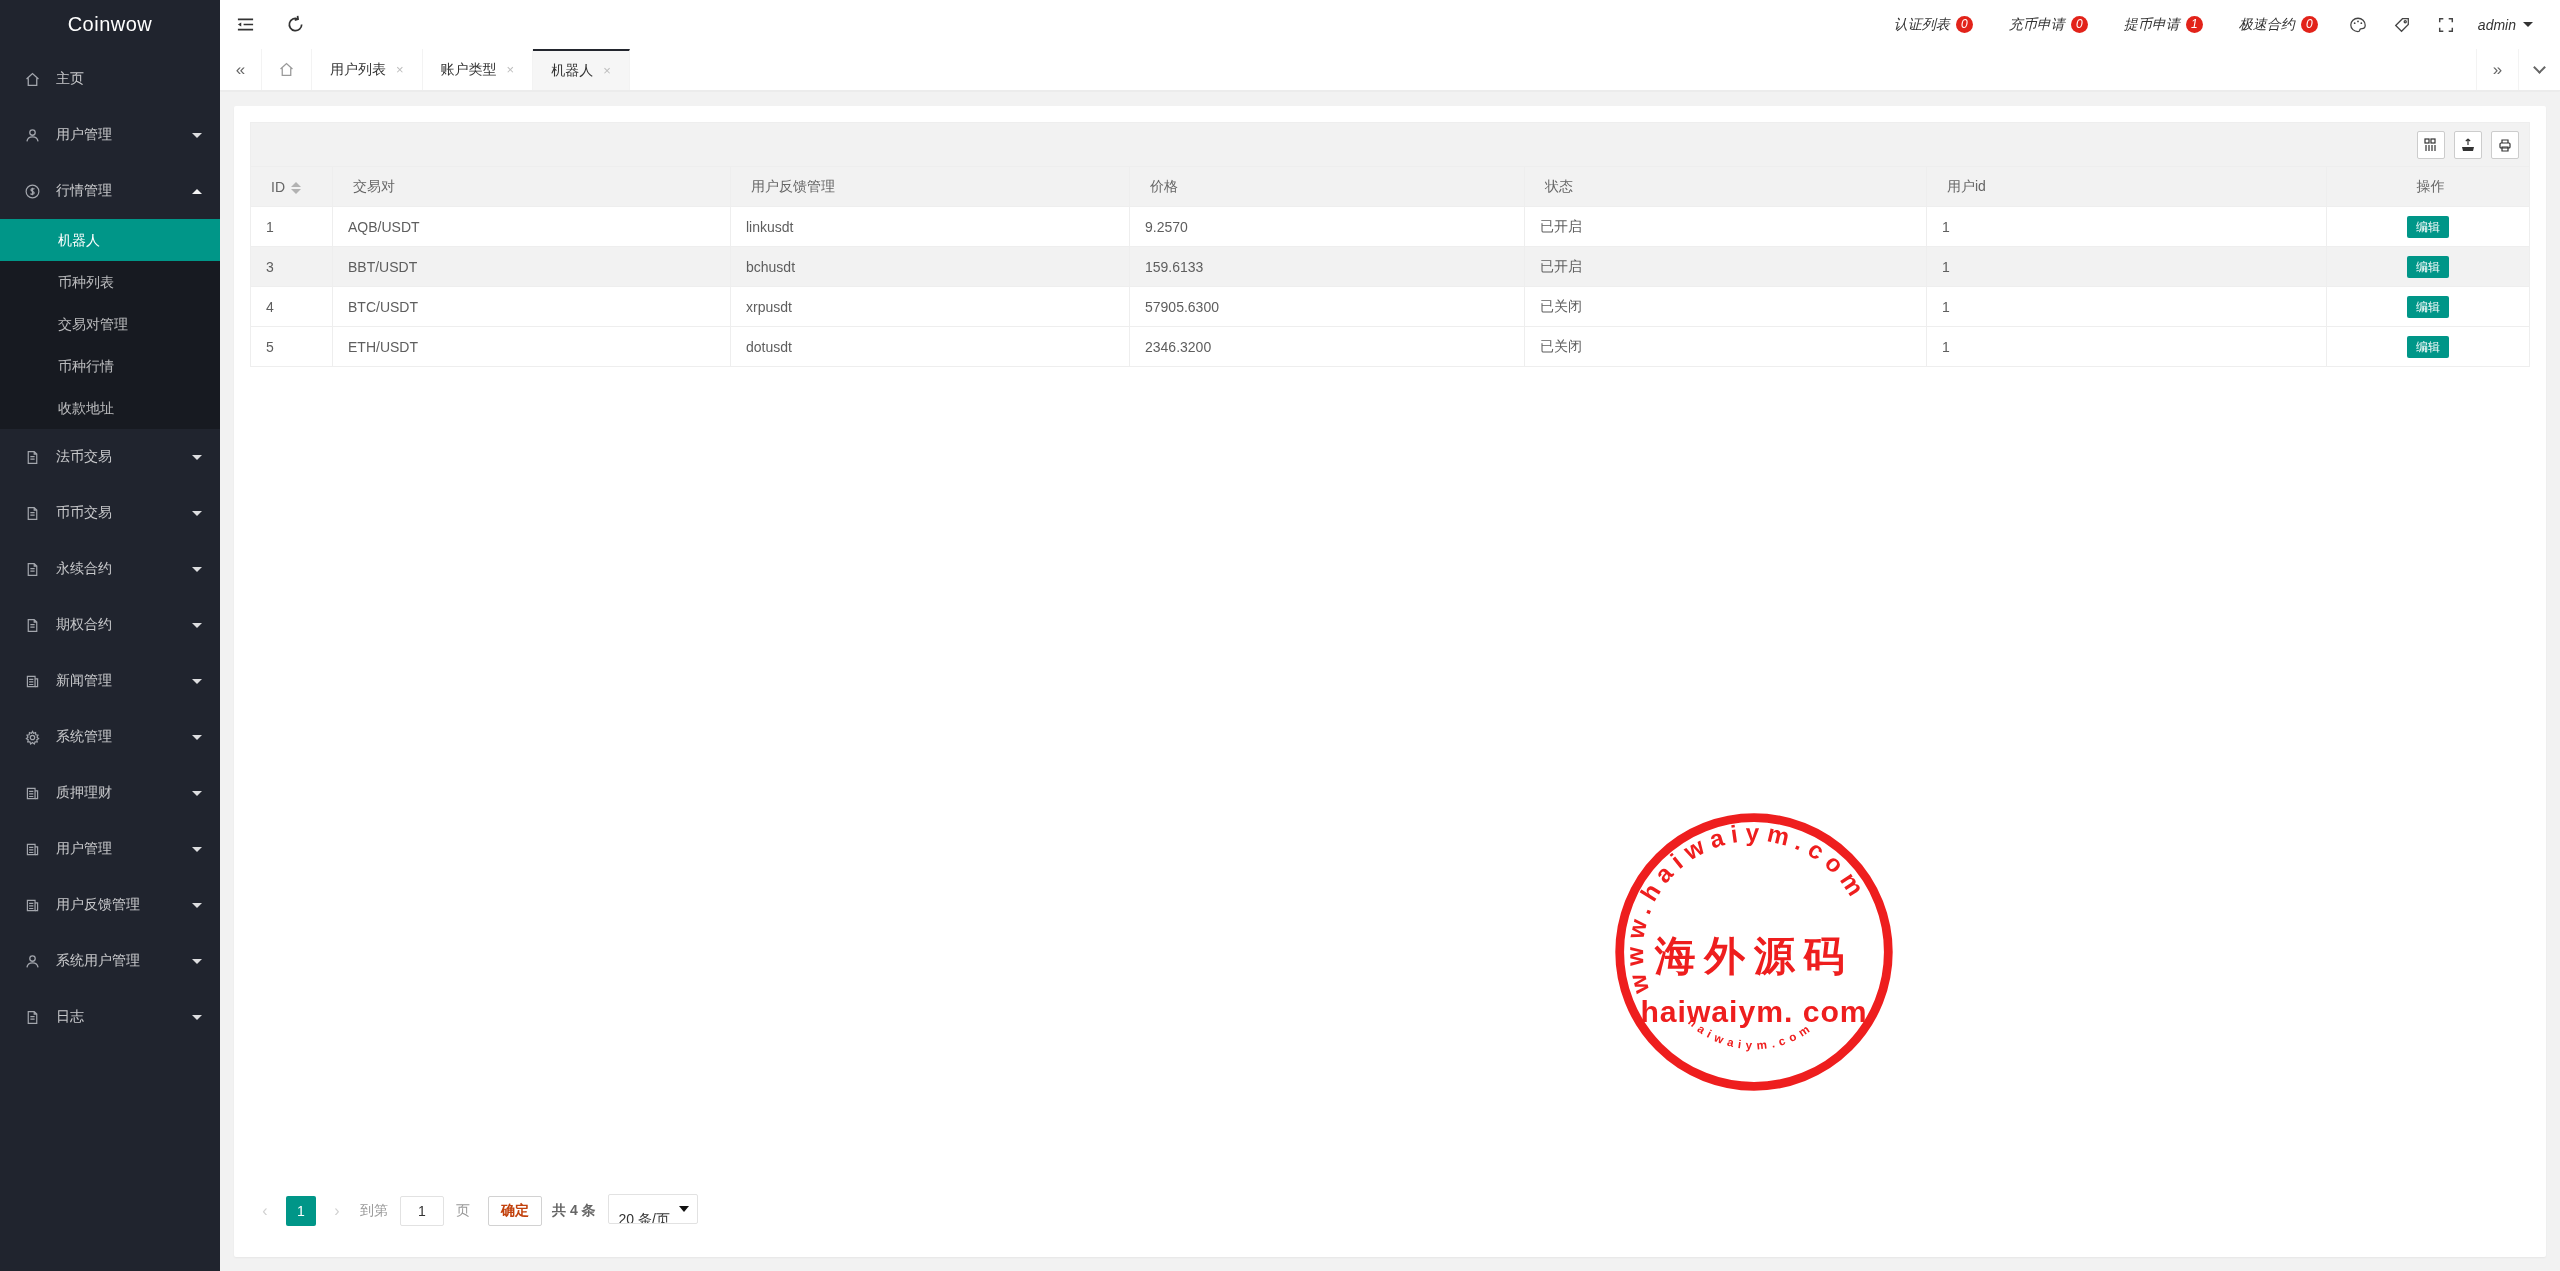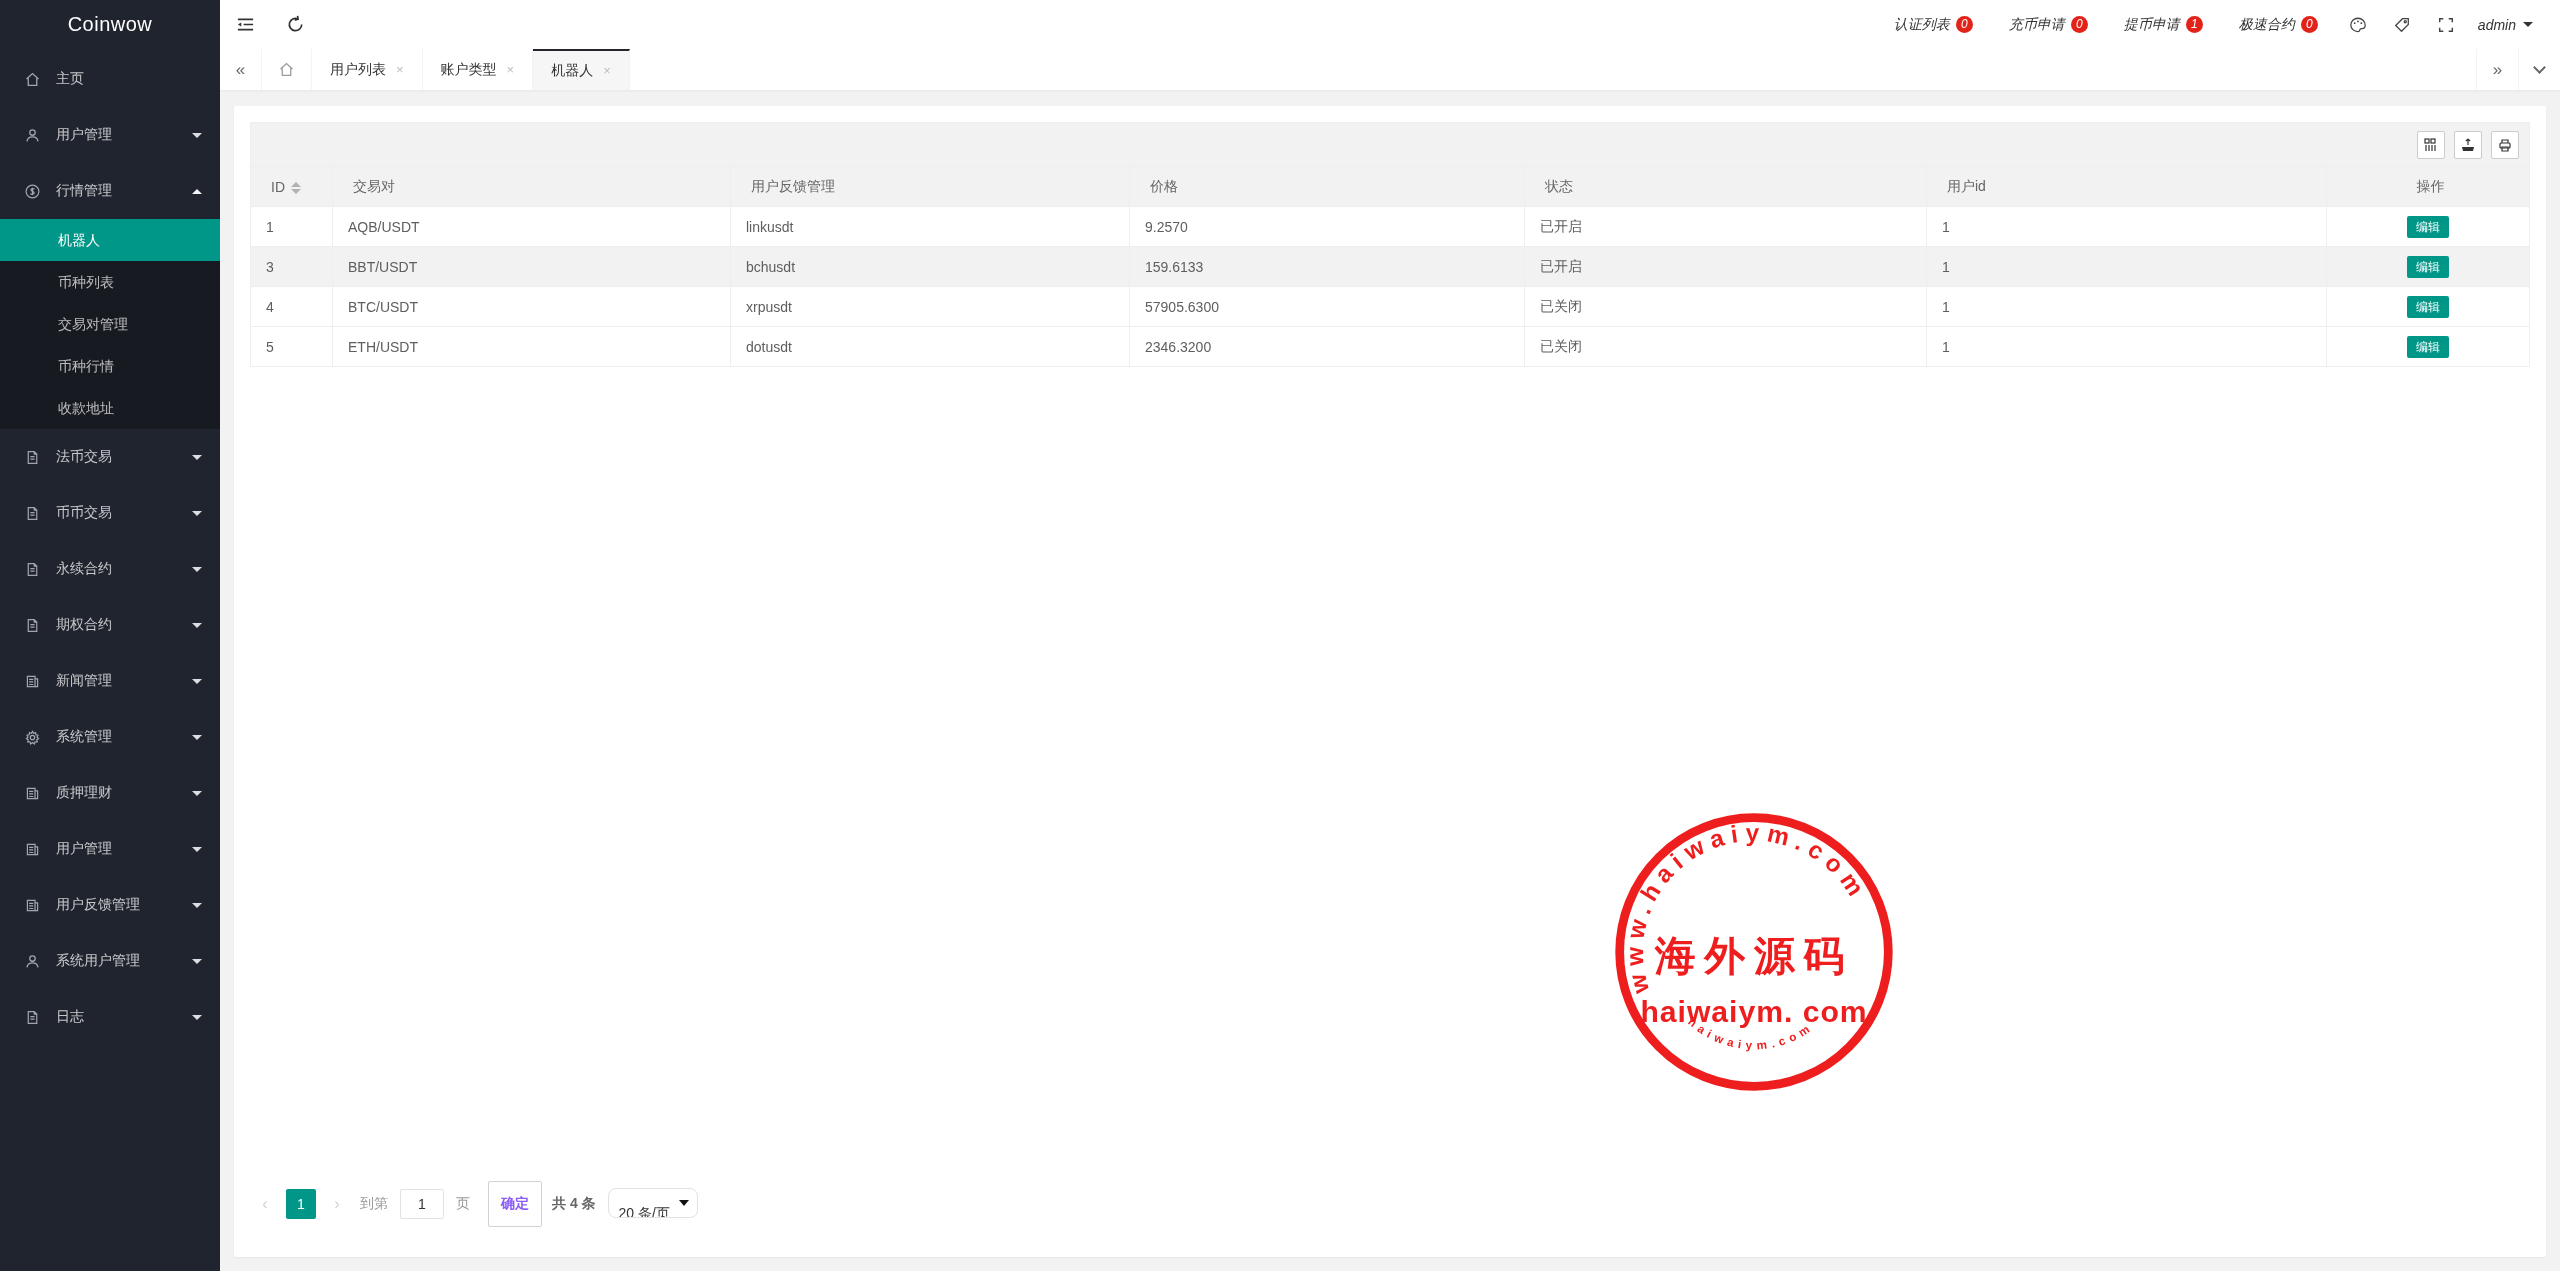--- a/index.html
+++ b/index.html
@@ -72,24 +72,24 @@
   .sort .asc { border-bottom:5px solid #b2b2b2; margin-bottom:2px; }
   .sort .desc{ border-top:5px solid #b2b2b2; }
   .btn-edit { display:inline-block; background:#009688; color:#fff; font-size:12px; line-height:22px; padding:0 9px; border-radius:2px; cursor:pointer; border:none; }
 
   
   .pager { margin-top:auto; display:flex; align-items:center; padding:6px 0 14px 0; color:#666; }
   .pg-arrow { width:30px; height:30px; display:flex; align-items:center; justify-content:center; color:#d2d2d2; font-size:16px; cursor:default; }
   .pg-cur { width:30px; height:30px; line-height:30px; text-align:center; background:#009688; color:#fff; border-radius:2px; margin:0 6px; }
   .pg-txt { color:#999; margin:0 8px; }
   .pg-input { width:44px; height:30px; border:1px solid #e2e2e2; border-radius:2px; text-align:center; color:#333; font-size:14px; margin:0 4px; outline:none; background:#fff; }
-  .pg-btn { height:46px; padding:0 12px; border:1px solid #d2d2d2; border-radius:2px; background:#fff; color:#8b5cf6; font-weight:700; margin:0 10px; cursor:pointer; font-size:14px;text-align:center; }
+  .pg-btn { height:30px; padding:0 12px; border:1px solid #d2d2d2; border-radius:2px; background:#fff; color:#c2410c; font-weight:700; margin:0 10px; cursor:pointer; font-size:14px;text-align:center; }
   .pg-total { color:#666; margin-right:12px;font-weight:bold; }
   .pg-select-wrap { position:relative; }
-  .pg-select { height:30px; border:1px solid #e2e2e2; border-radius:8px; background:#fff; color:#333; padding:16px 26px 0 10px;
+  .pg-select { height:30px; border:1px solid #e2e2e2; border-radius:2px; background:#fff; color:#333; padding:16px 26px 0 10px;
     appearance:none; -webkit-appearance:none; font-size:14px; outline:none; cursor:pointer; font-family:inherit; }
   .pg-select-wrap:after { content:""; position:absolute; right:9px; top:12px; border-left:5px solid transparent; border-right:5px solid transparent; border-top:6px solid #111; pointer-events:none; }
 
   
   .stamp { position:absolute; left:1608px; top:806px; width:292px; height:292px; z-index:50; pointer-events:none; opacity:.95; }
 </style>
 </head>
 <body>
 
 <div class="sidebar">

